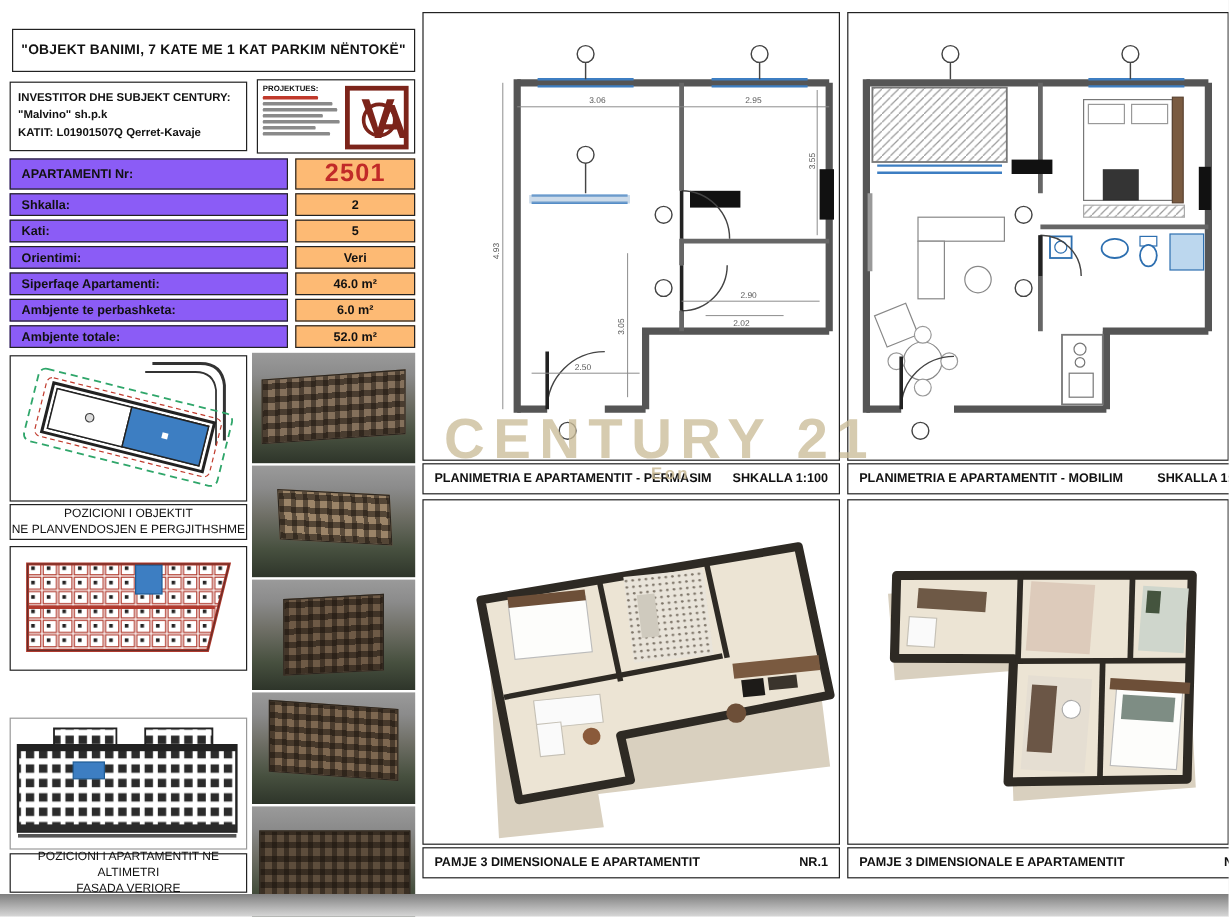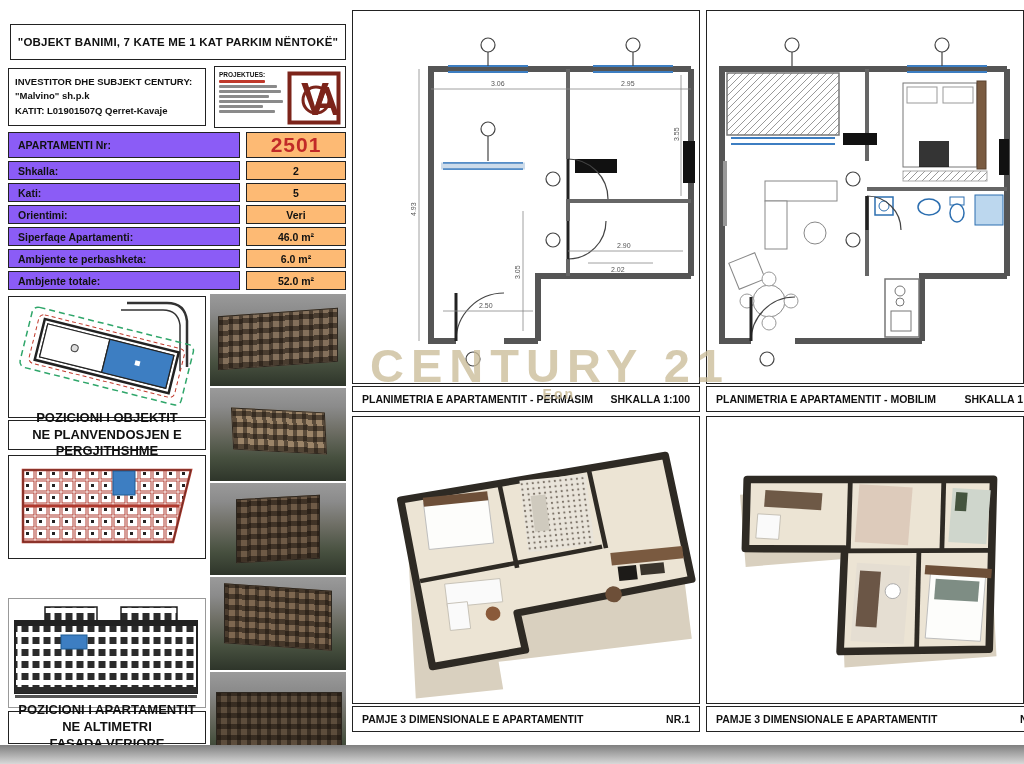--- a/index.html
+++ b/index.html
@@ -21,21 +21,21 @@
   .tr{display:flex;margin-bottom:3px;}
   .tl{width:232px;border:1.5px solid #222;box-sizing:border-box;display:flex;align-items:center;
       padding-left:9px;font-weight:bold;font-size:10.5px;height:19px;background:#8b5cf6;}
   .tv{margin-left:6px;flex:1;border:1.5px solid #222;box-sizing:border-box;display:flex;align-items:center;
       justify-content:center;font-weight:bold;font-size:10.5px;height:19px;background:#fdba74;text-align:center;}
   .tr.first .tl,.tr.first .tv{height:26px;}
   .tr.first .tv{color:#c12a28;font-size:21px;letter-spacing:1px;}
   
   .caption{position:absolute;border:1.5px solid #222;background:#fff;box-sizing:border-box;
            display:flex;flex-direction:column;align-items:center;justify-content:center;
-           font-weight:bold;font-size:13px;line-height:1.3;text-align:center;}
+           font-weight:normal;font-size:10px;line-height:1.3;text-align:center;}
   
   #photo-strip{position:absolute;left:210px;top:294px;width:136px;height:470px;display:flex;flex-direction:column;gap:2px;}
   .photo{position:relative;flex:1;overflow:hidden;background:linear-gradient(#9a9a9a 0%,#8b8b8b 20%,#6f6f66 45%,#47503f 75%,#2e352a 100%);}
   .bldg{position:absolute;background-color:#84705b;
         background-image:repeating-linear-gradient(0deg,rgba(25,18,12,.55) 0 5px,transparent 5px 11px),
                          repeating-linear-gradient(90deg,rgba(25,18,12,.5) 0 4px,transparent 4px 10px);
         border:1px solid #2c261f;}
   .p1 .bldg{left:8px;top:18px;width:118px;height:52px;transform:skewY(-4deg);}
   .p2 .bldg{left:22px;top:22px;width:92px;height:40px;transform:skewY(6deg) rotate(-3deg);background-color:#9b8468;}
   .p3 .bldg{left:26px;top:14px;width:82px;height:62px;transform:skewY(-3deg);background-color:#6e5a46;}

